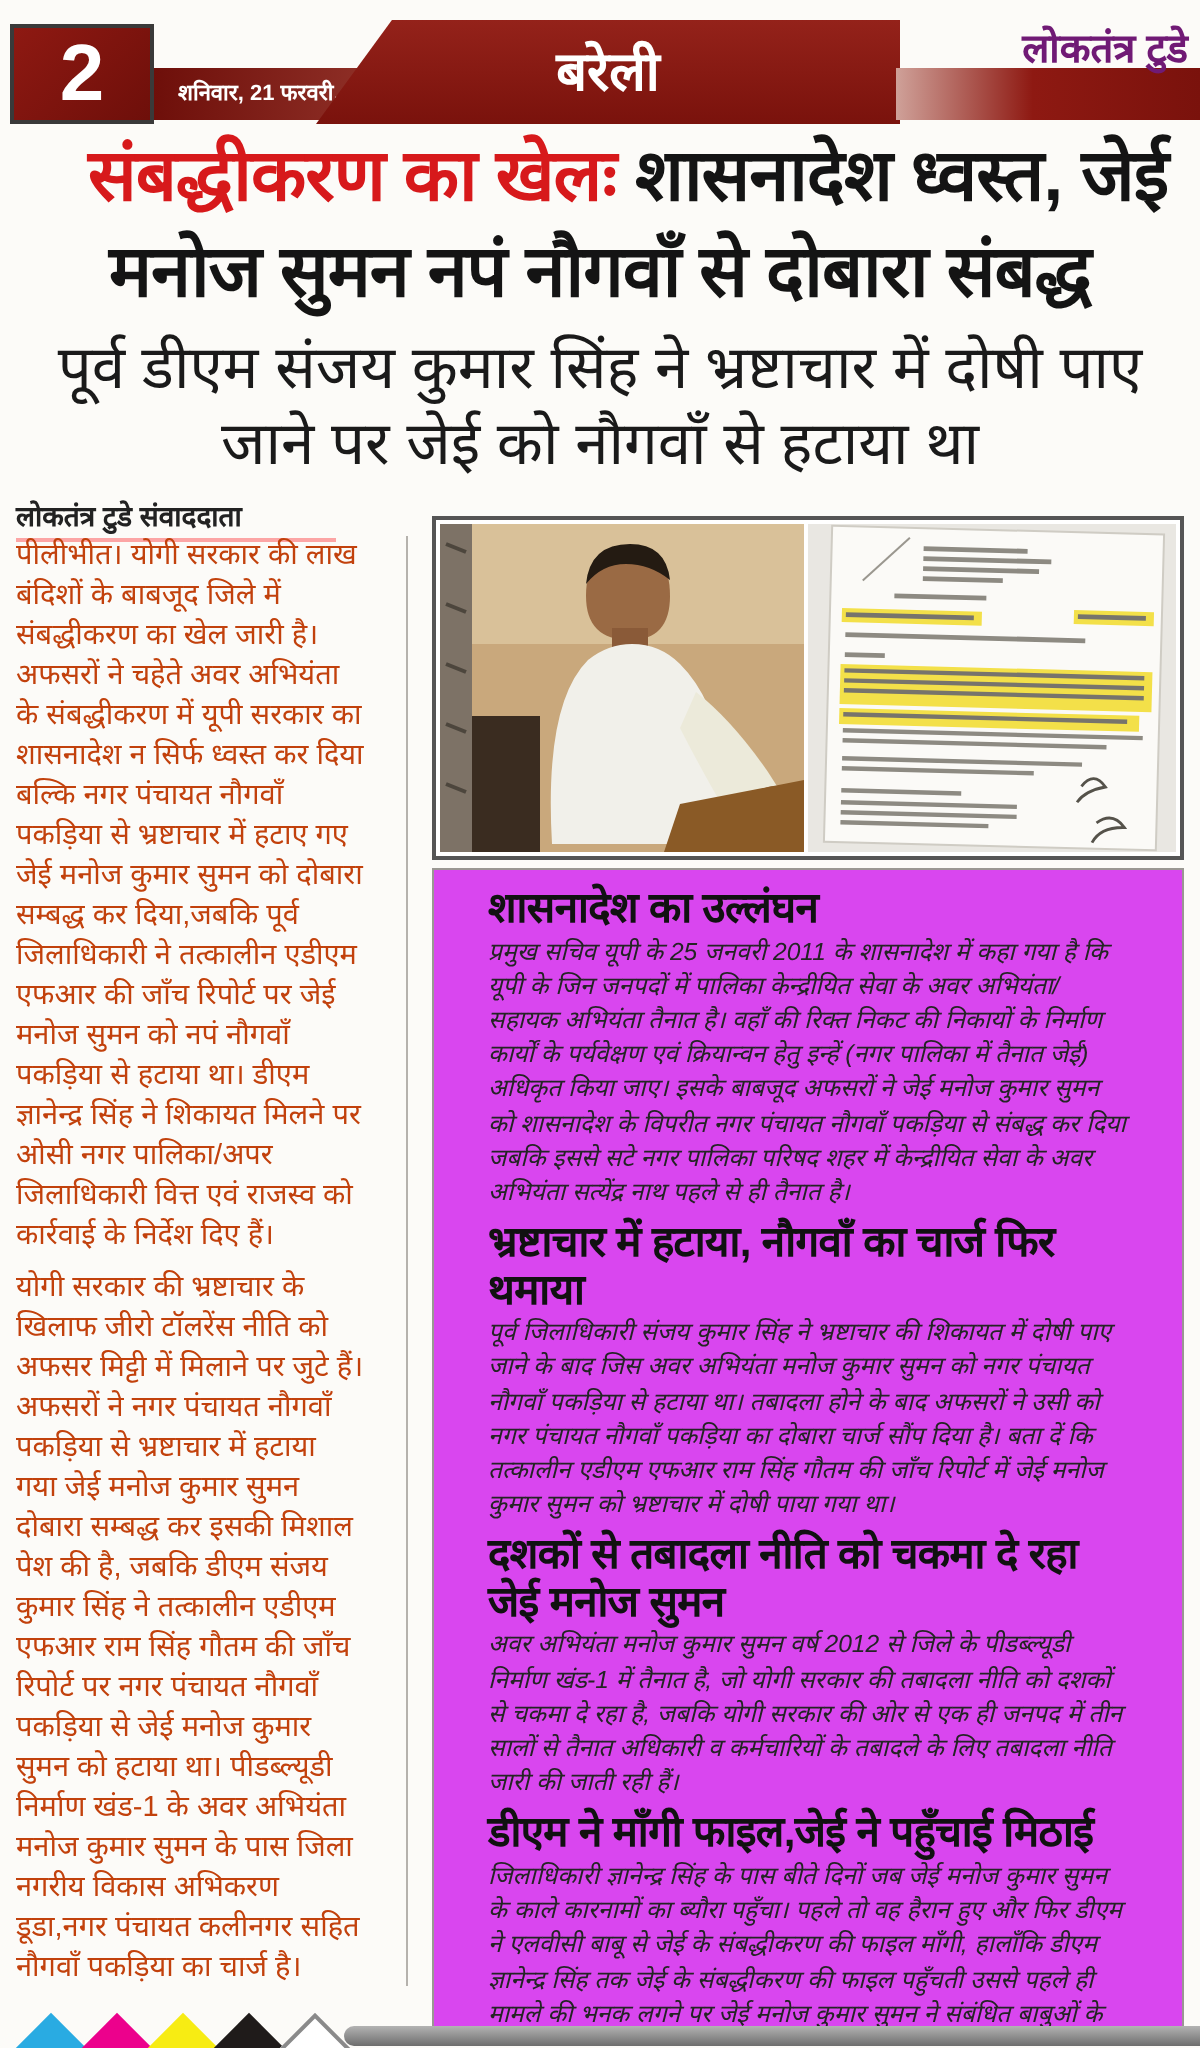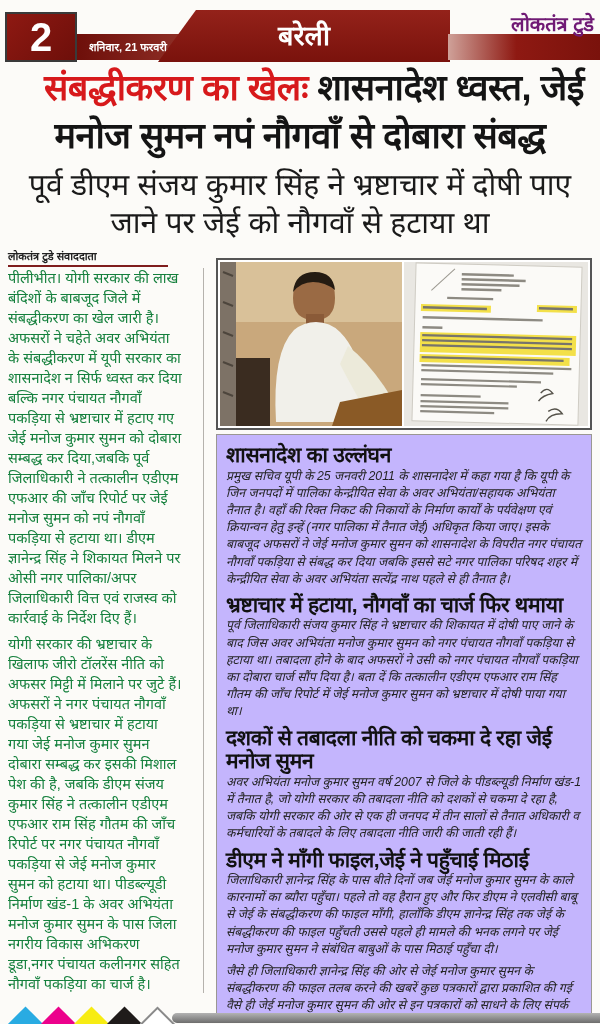--- a/index.html
+++ b/index.html
@@ -39,41 +39,41 @@
     position:absolute;top:64px;left:4px;width:592px;height:98px;
     text-align:center;font-weight:bold;font-size:36px;line-height:48px;letter-spacing:-.5px;
   }
   .headline .kicker{color:#d7191b;margin-left:28px;}
   .headline .rest{color:#141414;}
   .subheadline{
     position:absolute;top:166px;left:4px;width:592px;height:78px;
     text-align:center;font-size:30px;line-height:38px;font-weight:500;color:#1a1a1a;
   }
   .byline{
-    position:absolute;top:248px;left:8px;font-size:11px;font-weight:bold;color:#222;
-    border-bottom:2px solid #7f1d1d;padding-bottom:2px;width:160px;
+    position:absolute;top:248px;left:8px;font-size:14px;font-weight:bold;color:#222;
+    border-bottom:2px solid #fca5a5;padding-bottom:2px;width:160px;
   }
   
   .left-col{
     position:absolute;top:268px;left:8px;width:196px;height:725px;
     border-right:1px solid #b5b2ad;padding-right:21px;box-sizing:border-box;
-    font-size:14.5px;line-height:1.38;color:#15803d;overflow:hidden;text-align:left;
+    font-size:14.5px;line-height:1.38;color:#c2410c;overflow:hidden;text-align:left;
   }
   .left-col p{margin:0 0 6px 0;}
   
   .photo-box{
     position:absolute;top:258px;left:216px;width:376px;height:172px;
     border:2px solid #555;background:#fff;box-sizing:border-box;padding:2px;
   }
   .photo-box svg{display:block;width:100%;height:100%;}
   
   .sections-box{
     position:absolute;top:434px;left:216px;width:376px;height:580px;
-    border:1px solid #9a9792;background:#c4b5fd;box-sizing:border-box;
-    padding:6px 9px;overflow:hidden;
+    border:1px solid #9a9792;background:#d946ef;box-sizing:border-box;
+    padding:6px 27px;overflow:hidden;
   }
   .section h3{
     margin:2px 0 1px 0;font-size:21px;line-height:1.12;color:#111;font-weight:bold;letter-spacing:-.3px;
   }
   .section p{margin:0 0 5px 0;font-size:12.3px;line-height:1.4;color:#242424;font-style:italic;}
   
   .reg-mark{position:absolute;bottom:-15px;width:27px;height:27px;transform:rotate(45deg);}
   .reg-c{left:12px;background:#29abe2;}
   .reg-m{left:45px;background:#ec018c;}
   .reg-y{left:78px;background:#f7ec13;}
@@ -169,21 +169,21 @@
     <div class="section">
       <h3>शासनादेश का उल्लंघन</h3>
       <p>प्रमुख सचिव यूपी के 25 जनवरी 2011 के शासनादेश में कहा गया है कि यूपी के जिन जनपदों में पालिका केन्द्रीयित सेवा के अवर अभियंता/सहायक अभियंता तैनात है। वहाँ की रिक्त निकट की निकायों के निर्माण कार्यों के पर्यवेक्षण एवं क्रियान्वन हेतु इन्हें (नगर पालिका में तैनात जेई) अधिकृत किया जाए। इसके बाबजूद अफसरों ने जेई मनोज कुमार सुमन को शासनादेश के विपरीत नगर पंचायत नौगवाँ पकड़िया से संबद्ध कर दिया जबकि इससे सटे नगर पालिका परिषद शहर में केन्द्रीयित सेवा के अवर अभियंता सत्येंद्र नाथ पहले से ही तैनात है।</p>
     </div>
     <div class="section">
       <h3>भ्रष्टाचार में हटाया, नौगवाँ का चार्ज फिर थमाया</h3>
       <p>पूर्व जिलाधिकारी संजय कुमार सिंह ने भ्रष्टाचार की शिकायत में दोषी पाए जाने के बाद जिस अवर अभियंता मनोज कुमार सुमन को नगर पंचायत नौगवाँ पकड़िया से हटाया था। तबादला होने के बाद अफसरों ने उसी को नगर पंचायत नौगवाँ पकड़िया का दोबारा चार्ज सौंप दिया है। बता दें कि तत्कालीन एडीएम एफआर राम सिंह गौतम की जाँच रिपोर्ट में जेई मनोज कुमार सुमन को भ्रष्टाचार में दोषी पाया गया था।</p>
     </div>
     <div class="section">
       <h3>दशकों से तबादला नीति को चकमा दे रहा जेई मनोज सुमन</h3>
-      <p>अवर अभियंता मनोज कुमार सुमन वर्ष 2007 से जिले के पीडब्ल्यूडी निर्माण खंड-1 में तैनात है, जो योगी सरकार की तबादला नीति को दशकों से चकमा दे रहा है, जबकि योगी सरकार की ओर से एक ही जनपद में तीन सालों से तैनात अधिकारी व कर्मचारियों के तबादले के लिए तबादला नीति जारी की जाती रही हैं।</p>
+      <p>अवर अभियंता मनोज कुमार सुमन वर्ष 2012 से जिले के पीडब्ल्यूडी निर्माण खंड-1 में तैनात है, जो योगी सरकार की तबादला नीति को दशकों से चकमा दे रहा है, जबकि योगी सरकार की ओर से एक ही जनपद में तीन सालों से तैनात अधिकारी व कर्मचारियों के तबादले के लिए तबादला नीति जारी की जाती रही हैं।</p>
     </div>
     <div class="section">
       <h3>डीएम ने माँगी फाइल,जेई ने पहुँचाई मिठाई</h3>
       <p>जिलाधिकारी ज्ञानेन्द्र सिंह के पास बीते दिनों जब जेई मनोज कुमार सुमन के काले कारनामों का ब्यौरा पहुँचा। पहले तो वह हैरान हुए और फिर डीएम ने एलवीसी बाबू से जेई के संबद्धीकरण की फाइल माँगी, हालाँकि डीएम ज्ञानेन्द्र सिंह तक जेई के संबद्धीकरण की फाइल पहुँचती उससे पहले ही मामले की भनक लगने पर जेई मनोज कुमार सुमन ने संबंधित बाबुओं के पास मिठाई पहुँचा दी।</p>
     </div>
     <div class="section">
       <p>जैसे ही जिलाधिकारी ज्ञानेन्द्र सिंह की ओर से जेई मनोज कुमार सुमन के संबद्धीकरण की फाइल तलब करने की खबरें कुछ पत्रकारों द्वारा प्रकाशित की गई वैसे ही जेई मनोज कुमार सुमन की ओर से इन पत्रकारों को साधने के लिए संपर्क साधा गया हालांकि पत्रकारों को साधने की कोशिशें नाकाम साबित हुई।</p>
     </div>
   </div>
 

